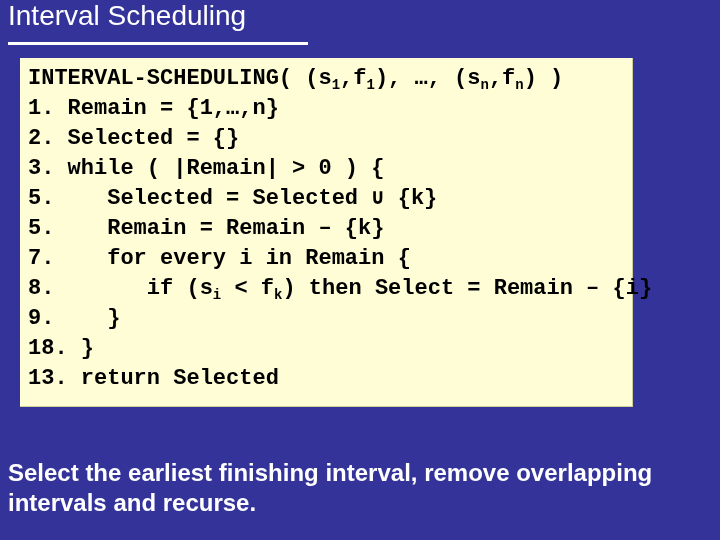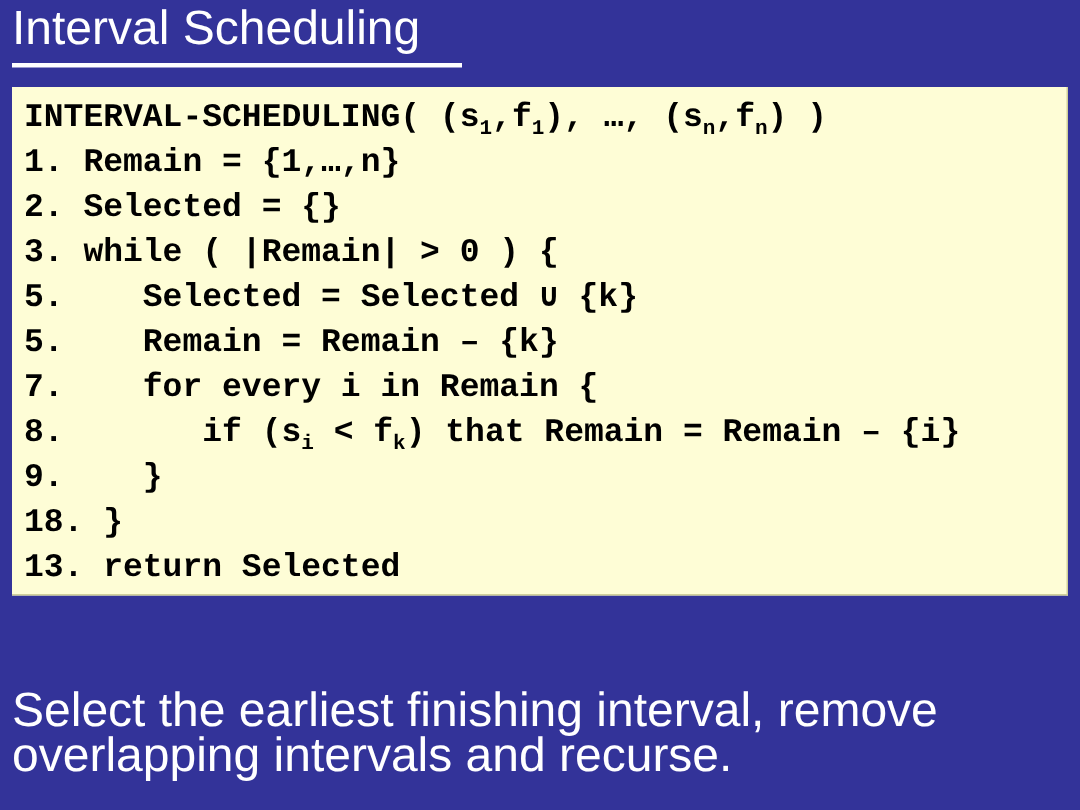--- a/index.html
+++ b/index.html
@@ -18,40 +18,40 @@
     position: relative;
     width: 720px;
     height: 540px;
     box-sizing: border-box;
   }
   .title {
     position: absolute;
     left: 8px;
     top: 0px;
     color: #fff;
-    font-size: 32px;
+    font-size: 28px;
     font-weight: normal;
     font-family: "Comic Sans MS", "Comic Sans", cursive, sans-serif;
   }
   .title-rule {
     position: absolute;
     left: 8px;
     top: 42px;
     width: 300px;
     height: 0;
     border-top: 3px solid #fff;
   }
   .codebox {
     position: absolute;
-    left: 8px;
+    left: 20px;
     top: 58px;
-    width: 704px;
+    width: 613px;
     background: #FEFDD6;
     box-sizing: border-box;
-    padding: 6px 8px 2px 8px;
+    padding: 6px 8px 12px 8px;
     
     border-right: 1px solid #cfcf9a;
     border-bottom: 1px solid #cfcf9a;
   }
   .codeline {
     font-family: "Courier New", Courier, monospace;
     font-size: 22px;
     font-weight: bold;
     line-height: 30px;
     white-space: pre;
@@ -62,41 +62,42 @@
     vertical-align: sub;
     line-height: 0;
   }
   .caption {
     position: absolute;
     left: 8px;
     top: 458px;
     width: 704px;
     color: #fff;
     font-family: "Comic Sans MS", "Comic Sans", cursive, sans-serif;
-    font-size: 32px;
+    font-size: 24px;
     line-height: 30px;
+    font-weight: bold;
   }
 </style>
 </head>
 <body>
 
 <div class="slide">
 
   <div class="title">Interval Scheduling</div>
   <div class="title-rule"></div>
 
   <div class="codebox">
     <div class="codeline"><span>INTERVAL-SCHEDULING( (s</span><sub>1</sub><span>,f</span><sub>1</sub><span>), …, (s</span><sub>n</sub><span>,f</span><sub>n</sub><span>) )</span></div>
     <div class="codeline">1. Remain = {1,…,n}</div>
     <div class="codeline">2. Selected = {}</div>
     <div class="codeline">3. while ( |Remain| &gt; 0 ) {</div>
     <div class="codeline">5.    Selected = Selected ∪ {k}</div>
     <div class="codeline">5.    Remain = Remain – {k}</div>
     <div class="codeline">7.    for every i in Remain {</div>
-    <div class="codeline"><span>8.       if (s</span><sub>i</sub><span> &lt; f</span><sub>k</sub><span>) that Remain = Remain – {i}</span></div>
+    <div class="codeline"><span>8.       if (s</span><sub>i</sub><span> &lt; f</span><sub>k</sub><span>) then Select = Remain – {i}</span></div>
     <div class="codeline">9.    }</div>
     <div class="codeline">18. }</div>
     <div class="codeline">13. return Selected</div>
   </div>
 
   <div class="caption">Select the earliest finishing interval, remove overlapping intervals and recurse.</div>
 
 </div>
 
 </body></html>

